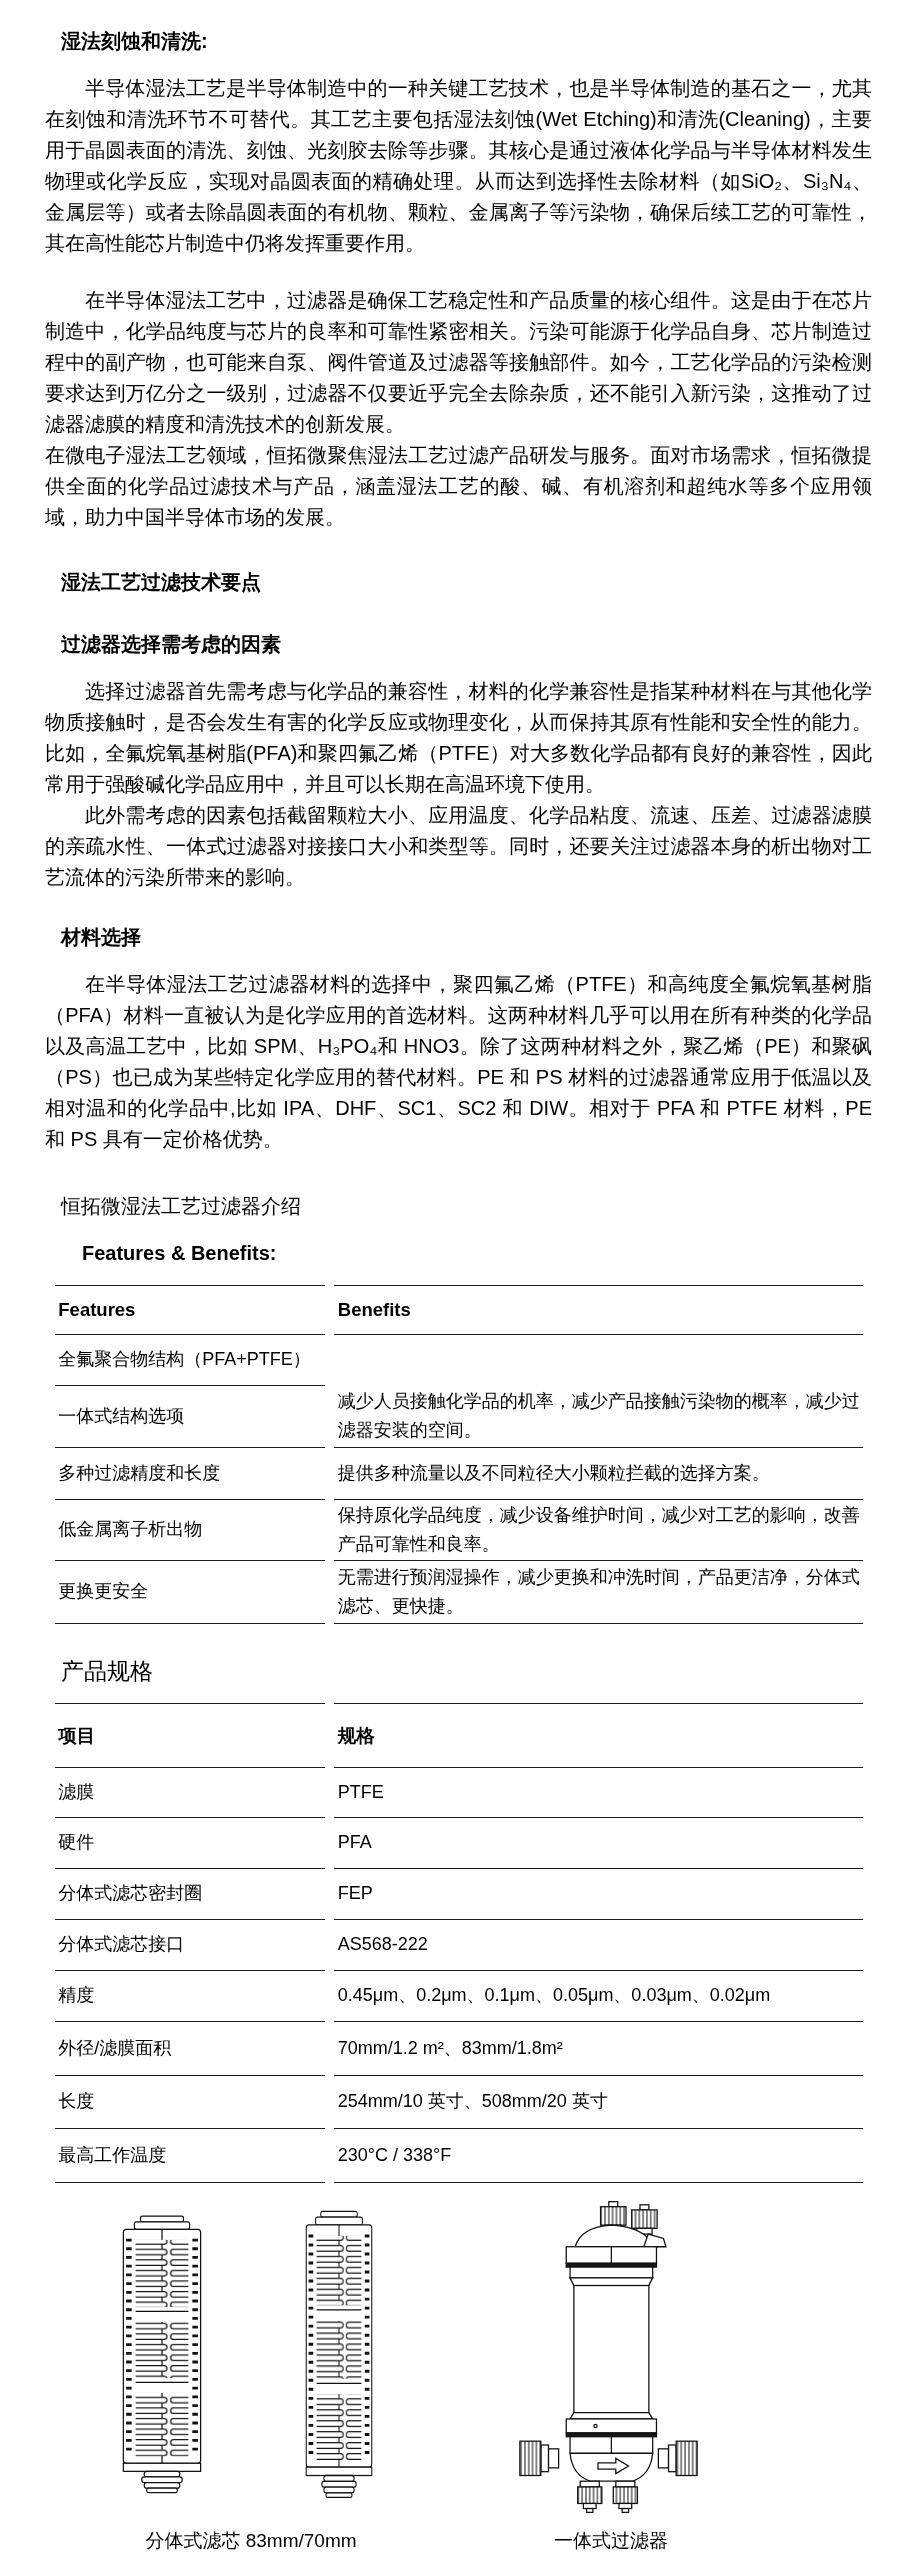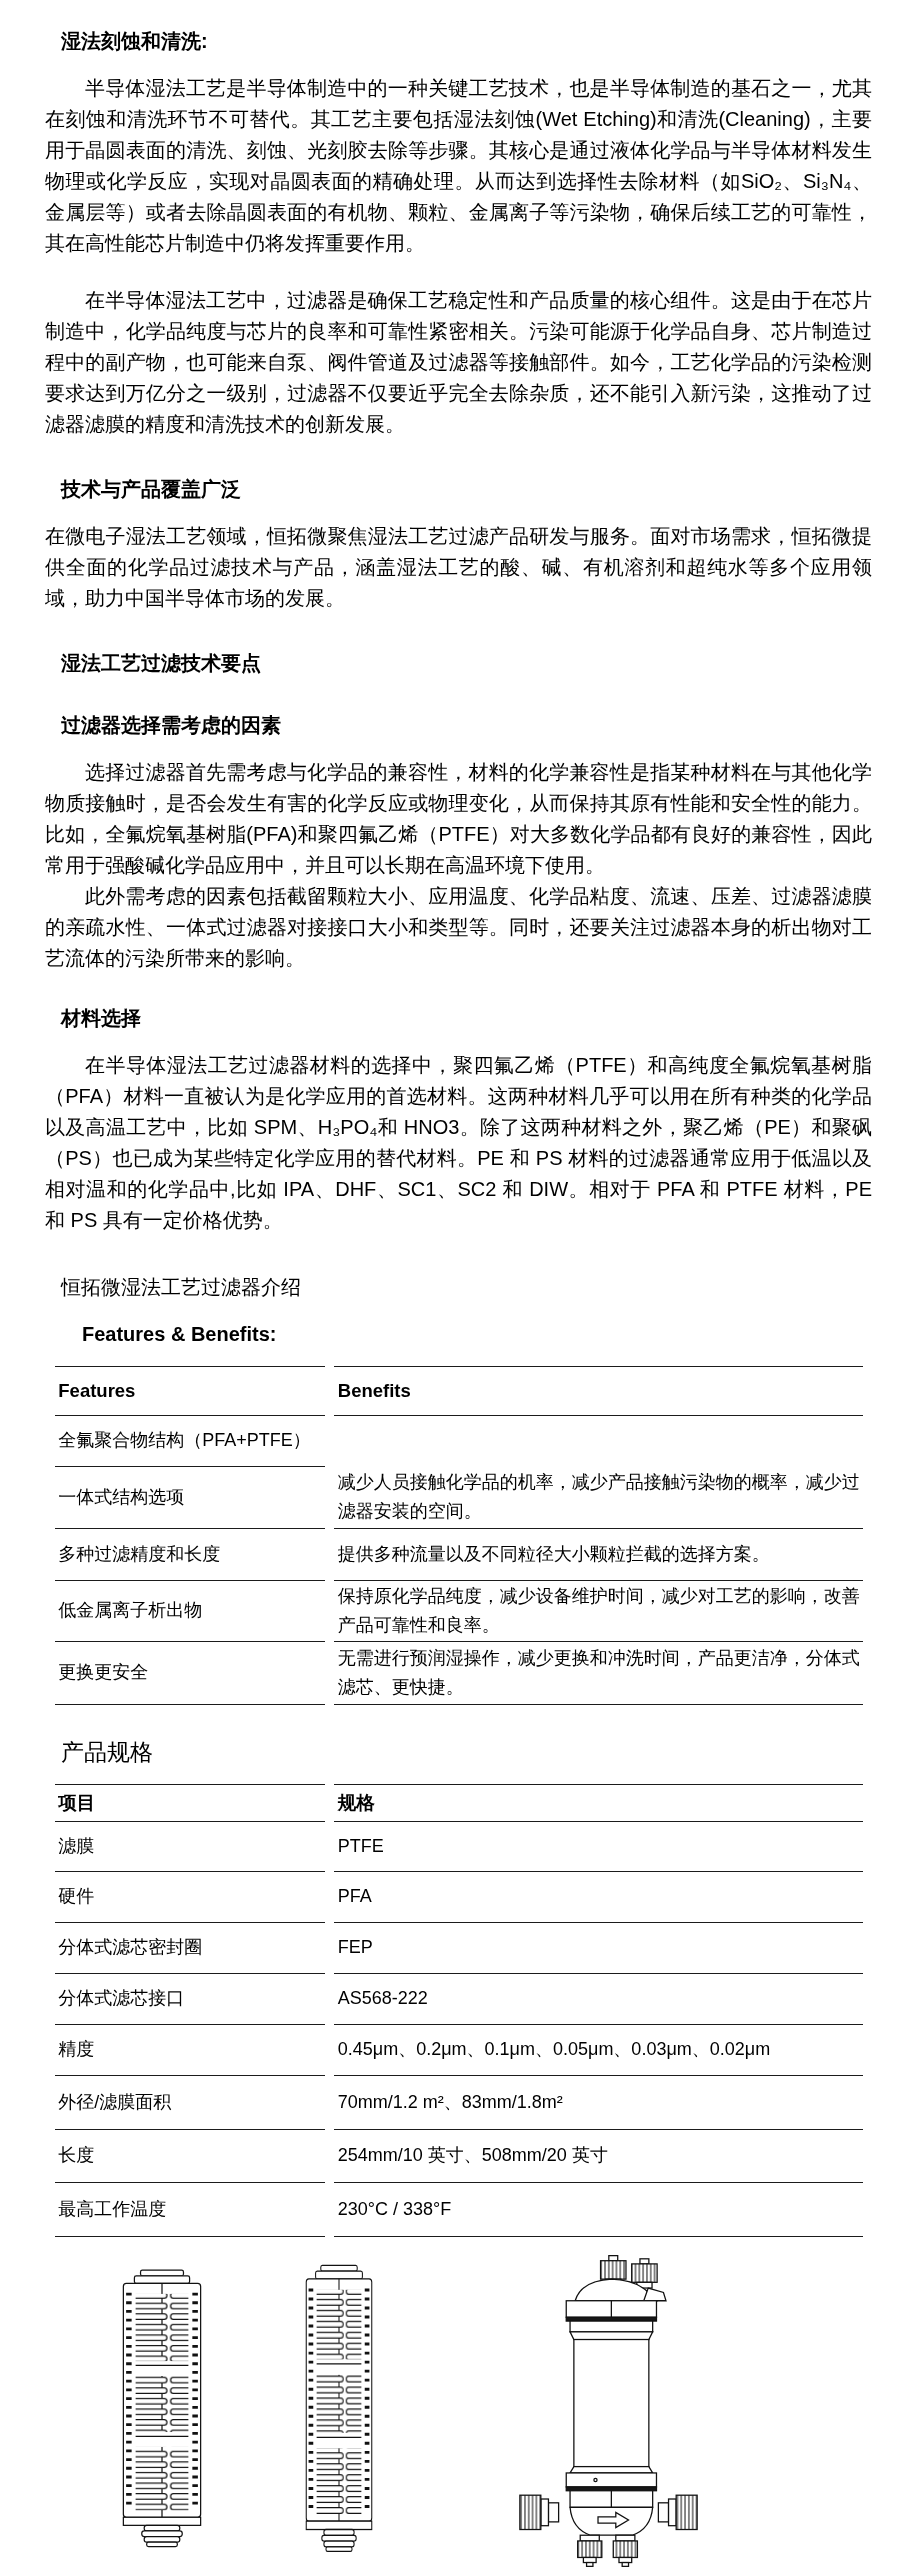--- a/index.html
+++ b/index.html
@@ -41,21 +41,20 @@
 </head>
 <body>
 
 <div class="page">
 
   <h1>湿法刻蚀和清洗:</h1>
 
   <p class="indent">半导体湿法工艺是半导体制造中的一种关键工艺技术，也是半导体制造的基石之一，尤其在刻蚀和清洗环节不可替代。其工艺主要包括湿法刻蚀(Wet Etching)和清洗(Cleaning)，主要用于晶圆表面的清洗、刻蚀、光刻胶去除等步骤。其核心是通过液体化学品与半导体材料发生物理或化学反应，实现对晶圆表面的精确处理。从而达到选择性去除材料（如SiO₂、Si₃N₄、金属层等）或者去除晶圆表面的有机物、颗粒、金属离子等污染物，确保后续工艺的可靠性，其在高性能芯片制造中仍将发挥重要作用。</p>
   <p class="indent mt40">在半导体湿法工艺中，过滤器是确保工艺稳定性和产品质量的核心组件。这是由于在芯片制造中，化学品纯度与芯片的良率和可靠性紧密相关。污染可能源于化学品自身、芯片制造过程中的副产物，也可能来自泵、阀件管道及过滤器等接触部件。如今，工艺化学品的污染检测要求达到万亿分之一级别，过滤器不仅要近乎完全去除杂质，还不能引入新污染，这推动了过滤器滤膜的精度和清洗技术的创新发展。</p>
 
-  <h2 class="mt54">技术与产品覆盖广泛</h2>
   <p>在微电子湿法工艺领域，恒拓微聚焦湿法工艺过滤产品研发与服务。面对市场需求，恒拓微提供全面的化学品过滤技术与产品，涵盖湿法工艺的酸、碱、有机溶剂和超纯水等多个应用领域，助力中国半导体市场的发展。</p>
 
   <h2 class="mt54">湿法工艺过滤技术要点</h2>
 
   <h3 class="mt49">过滤器选择需考虑的因素</h3>
   <p class="indent">选择过滤器首先需考虑与化学品的兼容性，材料的化学兼容性是指某种材料在与其他化学物质接触时，是否会发生有害的化学反应或物理变化，从而保持其原有性能和安全性的能力。比如，全氟烷氧基树脂(PFA)和聚四氟乙烯（PTFE）对大多数化学品都有良好的兼容性，因此常用于强酸碱化学品应用中，并且可以长期在高温环境下使用。</p>
   <p class="indent">此外需考虑的因素包括截留颗粒大小、应用温度、化学品粘度、流速、压差、过滤器滤膜的亲疏水性、一体式过滤器对接接口大小和类型等。同时，还要关注过滤器本身的析出物对工艺流体的污染所带来的影响。</p>
 
   <h3 class="mt46">材料选择</h3>
   <p class="indent">在半导体湿法工艺过滤器材料的选择中，聚四氟乙烯（PTFE）和高纯度全氟烷氧基树脂（PFA）材料一直被认为是化学应用的首选材料。这两种材料几乎可以用在所有种类的化学品以及高温工艺中，比如 SPM、H₃PO₄和 HNO3。除了这两种材料之外，聚乙烯（PE）和聚砜（PS）也已成为某些特定化学应用的替代材料。PE 和 PS 材料的过滤器通常应用于低温以及相对温和的化学品中,比如 IPA、DHF、SC1、SC2 和 DIW。相对于 PFA 和 PTFE 材料，PE 和 PS 具有一定价格优势。</p>
@@ -85,21 +84,21 @@
     </div>
     <div class="trow" style="height:63px">
       <div class="cell">更换更安全</div>
       <div class="cell">无需进行预润湿操作，减少更换和冲洗时间，产品更洁净，分体式滤芯、更快捷。</div>
     </div>
   </div>
 
   <h2 class="mt50 spec-title">产品规格</h2>
 
   <div class="tbl">
-    <div class="trow head" style="height:38px">
+    <div class="trow head" style="height:65px">
       <div class="cell">项目</div>
       <div class="cell big">规格</div>
     </div>
     <div class="trow" style="height:50px">
       <div class="cell">滤膜</div>
       <div class="cell">PTFE</div>
     </div>
     <div class="trow" style="height:51px">
       <div class="cell">硬件</div>
       <div class="cell">PFA</div>

